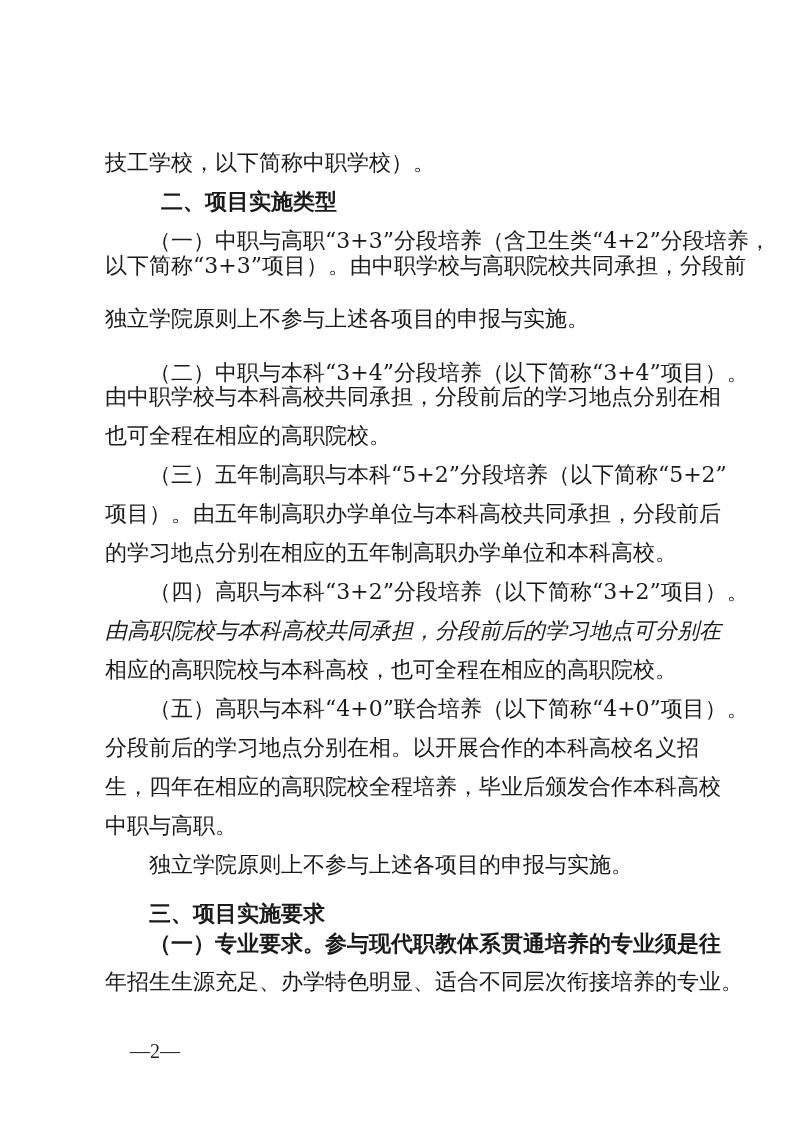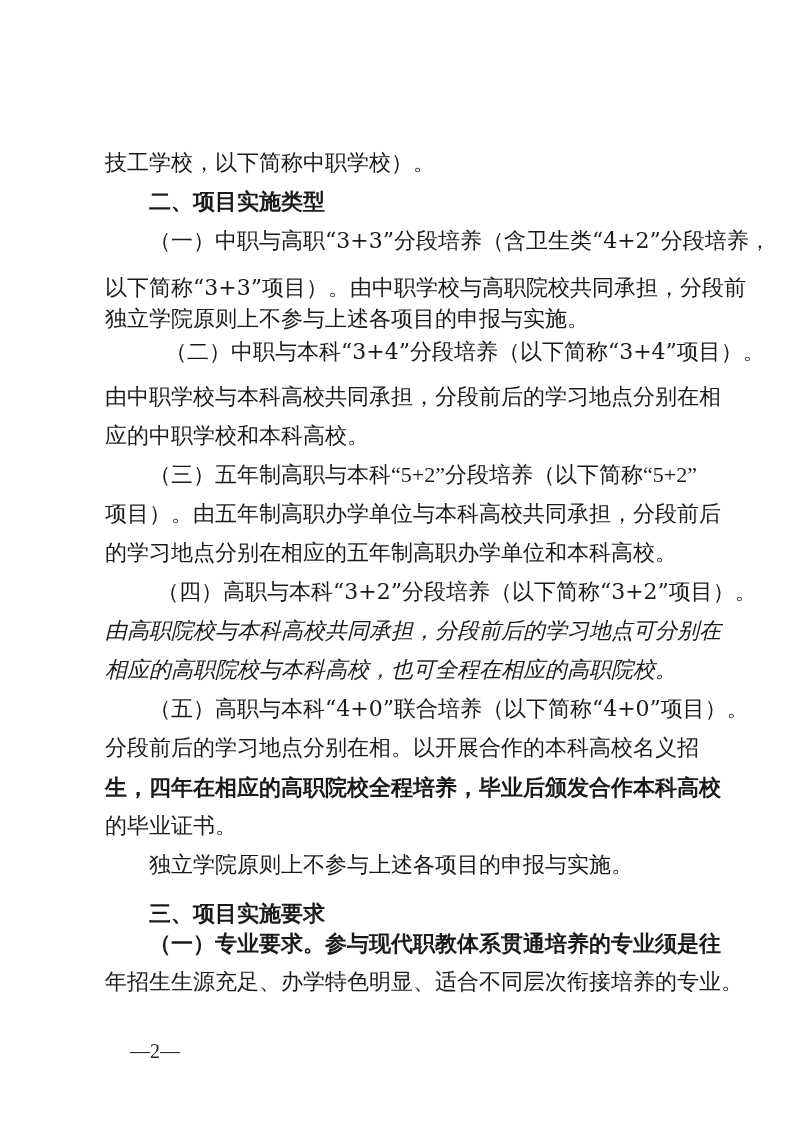--- a/index.html
+++ b/index.html
@@ -13,36 +13,36 @@
   .heading { font-family: "DejaVu Sans", "Liberation Sans", sans-serif; font-weight: bold; }
   .footer { position: absolute; left: 130px; top: 1040px; font-size: 20px;
             font-family: "Liberation Serif", "DejaVu Serif", serif; color: #222; }
 </style>
 </head>
 <body>
 
 <div class="page">
   <div id="lines">
       <div class="line last" style="top: 150px;">技工学校，以下简称中职学校）。</div>
-      <div class="line indent last heading" style="top: 189px;">二、项目实施类型</div>
+      <div class="line indent last heading" style="top: 189px; margin-left: 12px;">二、项目实施类型</div>
       <div class="line indent" style="top: 228px;">（一）中职与高职“3+3”分段培养（含卫生类“4+2”分段培养，</div>
-      <div class="line" style="top: 275px;">以下简称“3+3”项目）。由中职学校与高职院校共同承担，分段前</div>
+      <div class="line" style="top: 253px;">以下简称“3+3”项目）。由中职学校与高职院校共同承担，分段前</div>
       <div class="line last" style="top: 306px;">独立学院原则上不参与上述各项目的申报与实施。</div>
-      <div class="line indent" style="top: 339px; margin-left: 16px;">（二）中职与本科“3+4”分段培养（以下简称“3+4”项目）。</div>
+      <div class="line indent" style="top: 360px;">（二）中职与本科“3+4”分段培养（以下简称“3+4”项目）。</div>
       <div class="line" style="top: 384px;">由中职学校与本科高校共同承担，分段前后的学习地点分别在相</div>
-      <div class="line last" style="top: 423px;">应的中职学校和本科高校。</div>
-      <div class="line indent" style="top: 462px; font-family: Liberation Serif, serif;">（三）五年制高职与本科“5+2”分段培养（以下简称“5+2”</div>
+      <div class="line last" style="top: 423px;">也可全程在相应的高职院校。</div>
+      <div class="line indent" style="top: 462px;">（三）五年制高职与本科“5+2”分段培养（以下简称“5+2”</div>
       <div class="line" style="top: 501px;">项目）。由五年制高职办学单位与本科高校共同承担，分段前后</div>
       <div class="line last" style="top: 540px;">的学习地点分别在相应的五年制高职办学单位和本科高校。</div>
-      <div class="line indent" style="top: 579px; margin-left: 8px;">（四）高职与本科“3+2”分段培养（以下简称“3+2”项目）。</div>
+      <div class="line indent" style="top: 579px;">（四）高职与本科“3+2”分段培养（以下简称“3+2”项目）。</div>
       <div class="line" style="top: 618px; font-style: italic;">由高职院校与本科高校共同承担，分段前后的学习地点可分别在</div>
-      <div class="line last" style="top: 657px; font-style: italic;">相应的高职院校与本科高校，也可全程在相应的高职院校。</div>
+      <div class="line last" style="top: 657px;">相应的高职院校与本科高校，也可全程在相应的高职院校。</div>
       <div class="line indent" style="top: 696px;">（五）高职与本科“4+0”联合培养（以下简称“4+0”项目）。</div>
       <div class="line" style="top: 735px;">分段前后的学习地点分别在相。以开展合作的本科高校名义招</div>
-      <div class="line" style="top: 774px; font-weight: bold;">生，四年在相应的高职院校全程培养，毕业后颁发合作本科高校</div>
-      <div class="line last" style="top: 813px;">的毕业证书。</div>
+      <div class="line" style="top: 774px;">生，四年在相应的高职院校全程培养，毕业后颁发合作本科高校</div>
+      <div class="line last" style="top: 813px;">中职与高职。</div>
       <div class="line indent last" style="top: 852px;">独立学院原则上不参与上述各项目的申报与实施。</div>
       <div class="line indent last heading" style="top: 901px;">三、项目实施要求</div>
       <div class="line indent" style="top: 930px; font-weight: bold;">（一）专业要求。参与现代职教体系贯通培养的专业须是往</div>
       <div class="line" style="top: 969px;">年招生生源充足、办学特色明显、适合不同层次衔接培养的专业。</div>
     </div>
   <div class="footer">—2—</div>
 </div>
 
 </body></html>

